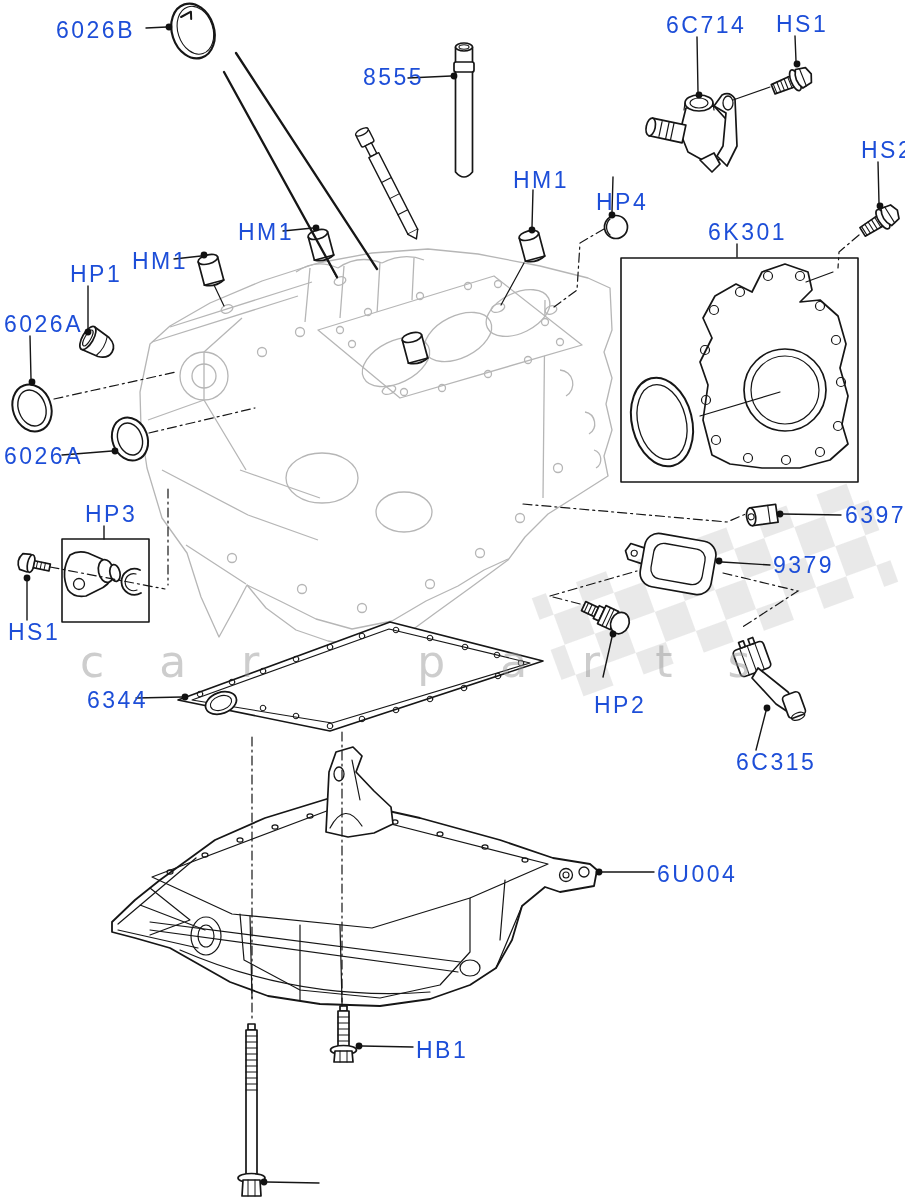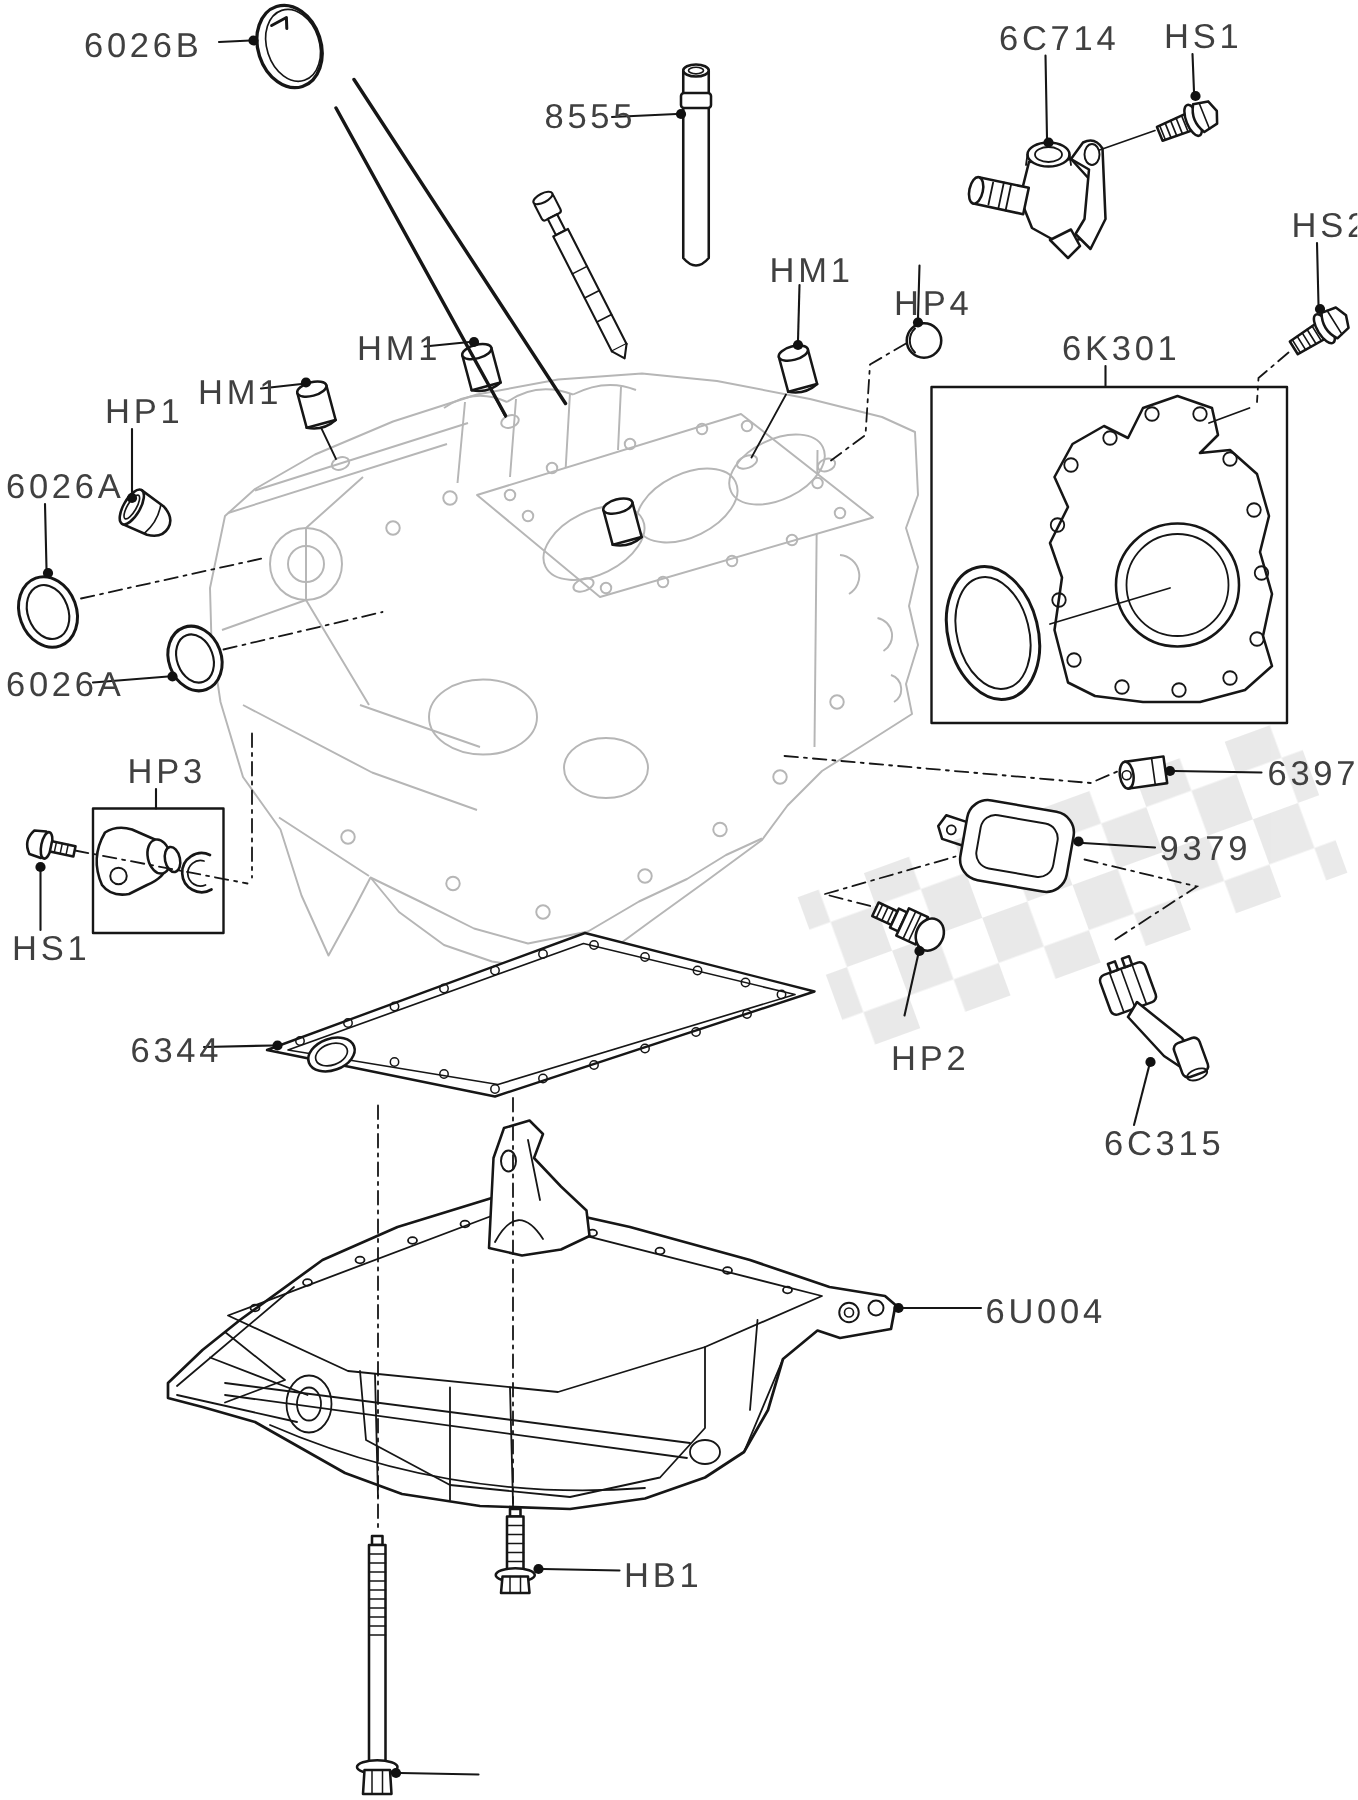--- a/index.html
+++ b/index.html
@@ -6,21 +6,21 @@
   #stage{position:relative;width:905px;height:1200px;background:#fff;overflow:hidden;
          font-family:"Liberation Sans",sans-serif;}
   #drawing{position:absolute;left:0;top:0;z-index:1;}
   .wm-brand{position:absolute;left:86px;top:508px;z-index:2;pointer-events:none;
      font-family:"DejaVu Sans",sans-serif;font-weight:bold;font-size:108px;line-height:1;
      letter-spacing:2px;color:rgba(197,32,44,0.24);}
   .wm-tag{position:absolute;left:80px;top:640px;z-index:2;pointer-events:none;
      font-family:"DejaVu Sans",sans-serif;font-size:44px;line-height:1;
      letter-spacing:55px;word-spacing:34px;color:rgba(150,150,150,0.48);}
   #labels-layer{position:absolute;left:0;top:0;width:100%;height:100%;z-index:3;}
-  .part-label{position:absolute;color:#404040;font-size:23px;letter-spacing:2.5px;
+  .part-label{position:absolute;color:#1d4ed8;font-size:23px;letter-spacing:2.5px;
      line-height:1;white-space:nowrap;cursor:pointer;}
 </style>
 </head>
 <body>
 
 <div id="stage">
 
 <svg id="drawing" width="905" height="1200" viewBox="0 0 905 1200" xmlns="http://www.w3.org/2000/svg">
   <defs>
     <pattern id="checker" patternUnits="userSpaceOnUse" width="64" height="64">
@@ -417,20 +417,21 @@
       <circle cx="767" cy="708" r="3.4"></circle>
           <circle cx="185" cy="697" r="3.4"></circle>
           <circle cx="599" cy="872" r="3.4"></circle>
       <circle cx="359" cy="1046" r="3.4"></circle>
           <circle cx="264" cy="1182" r="3.4"></circle>
           <circle cx="27" cy="578" r="3.4"></circle>
     </g>
   </g>
 </svg>
 
+  <div class="wm-tag">car parts</div>
 
   <div id="labels-layer">
       <div class="part-label" style="left: 56px; top: 19px;">6026B</div>
       <div class="part-label" style="left: 363px; top: 66px;">8555</div>
       <div class="part-label" style="left: 666px; top: 14px;">6C714</div>
       <div class="part-label" style="left: 776px; top: 13px;">HS1</div>
       <div class="part-label" style="left: 861px; top: 139px;">HS2</div>
       <div class="part-label" style="left: 238px; top: 221px;">HM1</div>
       <div class="part-label" style="left: 132px; top: 250px;">HM1</div>
       <div class="part-label" style="left: 513px; top: 169px;">HM1</div>

